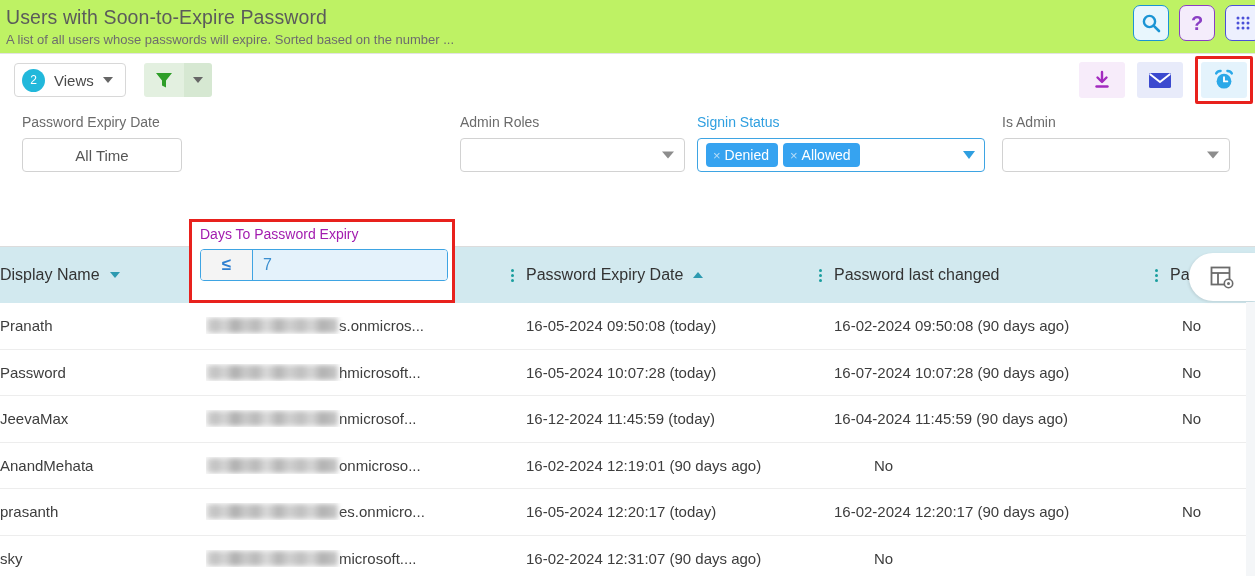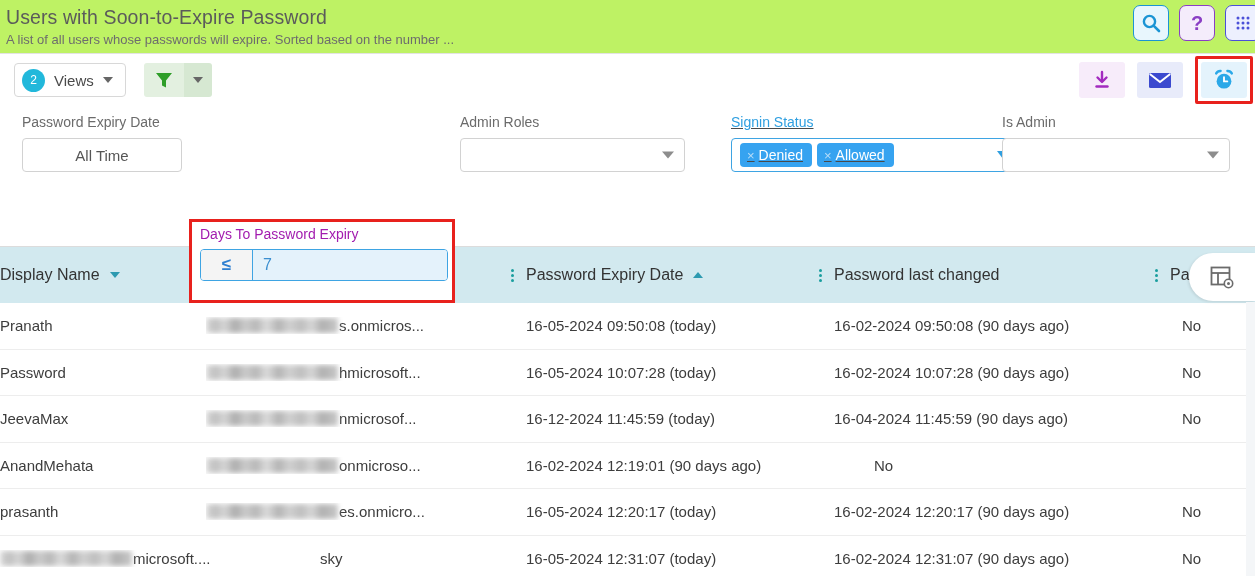--- a/index.html
+++ b/index.html
@@ -434,21 +434,21 @@
   </div>
 
   <div class="filter-field" style="left:460px;width:225px;">
     <div class="filter-label">Admin Roles</div>
     <div class="filter-input">
       <span style="padding-left:10px;"></span>
       <span class="sel-caret"></span>
     </div>
   </div>
 
-  <div class="filter-field" style="left:731px;width:288px;text-decoration:underline;">
+  <div class="filter-field" style="left:697px;width:288px;">
     <div class="filter-label blue">Signin Status</div>
     <div class="ms-box">
       <span class="chip">
         <span class="x">×</span>
         <span>Denied</span>
       </span>
       <span class="chip">
         <span class="x">×</span>
         <span>Allowed</span>
       </span>
@@ -540,21 +540,21 @@
       <div class="cell" style="width:348px;">16-02-2024 09:50:08 (90 days ago)</div>
       <div class="cell" style="width:60px;">No</div>
     </div>
 
     <div class="trow">
       <div class="cell" style="width:206px;">Password</div>
       <div class="cell" style="width:320px;">
         <span class="blur"></span><span class="upn-tail">hmicrosoft...</span>
       </div>
       <div class="cell" style="width:308px;">16-05-2024 10:07:28 (today)</div>
-      <div class="cell" style="width:348px;">16-02-2024 10:07:28 (90 days ago)</div>
+      <div class="cell" style="width:348px;">16-07-2024 10:07:28 (90 days ago)</div>
       <div class="cell" style="width:60px;">No</div>
     </div>
 
     <div class="trow">
       <div class="cell" style="width:206px;">JeevaMax</div>
       <div class="cell" style="width:320px;">
         <span class="blur"></span><span class="upn-tail">nmicrosof...</span>
       </div>
       <div class="cell" style="width:308px;">16-12-2024 11:45:59 (today)</div>
       <div class="cell" style="width:348px;">16-04-2024 11:45:59 (90 days ago)</div>
@@ -574,24 +574,23 @@
       <div class="cell" style="width:206px;">prasanth</div>
       <div class="cell" style="width:320px;">
         <span class="blur"></span><span class="upn-tail">es.onmicro...</span>
       </div>
       <div class="cell" style="width:308px;">16-05-2024 12:20:17 (today)</div>
       <div class="cell" style="width:348px;">16-02-2024 12:20:17 (90 days ago)</div>
       <div class="cell" style="width:60px;">No</div>
     </div>
 
     <div class="trow">
+      <div class="cell" style="width:206px;">sky</div>
       <div class="cell" style="width:320px;">
         <span class="blur"></span><span class="upn-tail">microsoft....</span>
       </div>
-      <div class="cell" style="width:206px;">sky</div>
-      <div class="cell" style="width:308px;">16-05-2024 12:31:07 (today)</div>
       <div class="cell" style="width:348px;">16-02-2024 12:31:07 (90 days ago)</div>
       <div class="cell" style="width:60px;">No</div>
     </div>
   </div>
 </div>
 
 <div class="scroll-strip"></div>
 
 </body></html>

